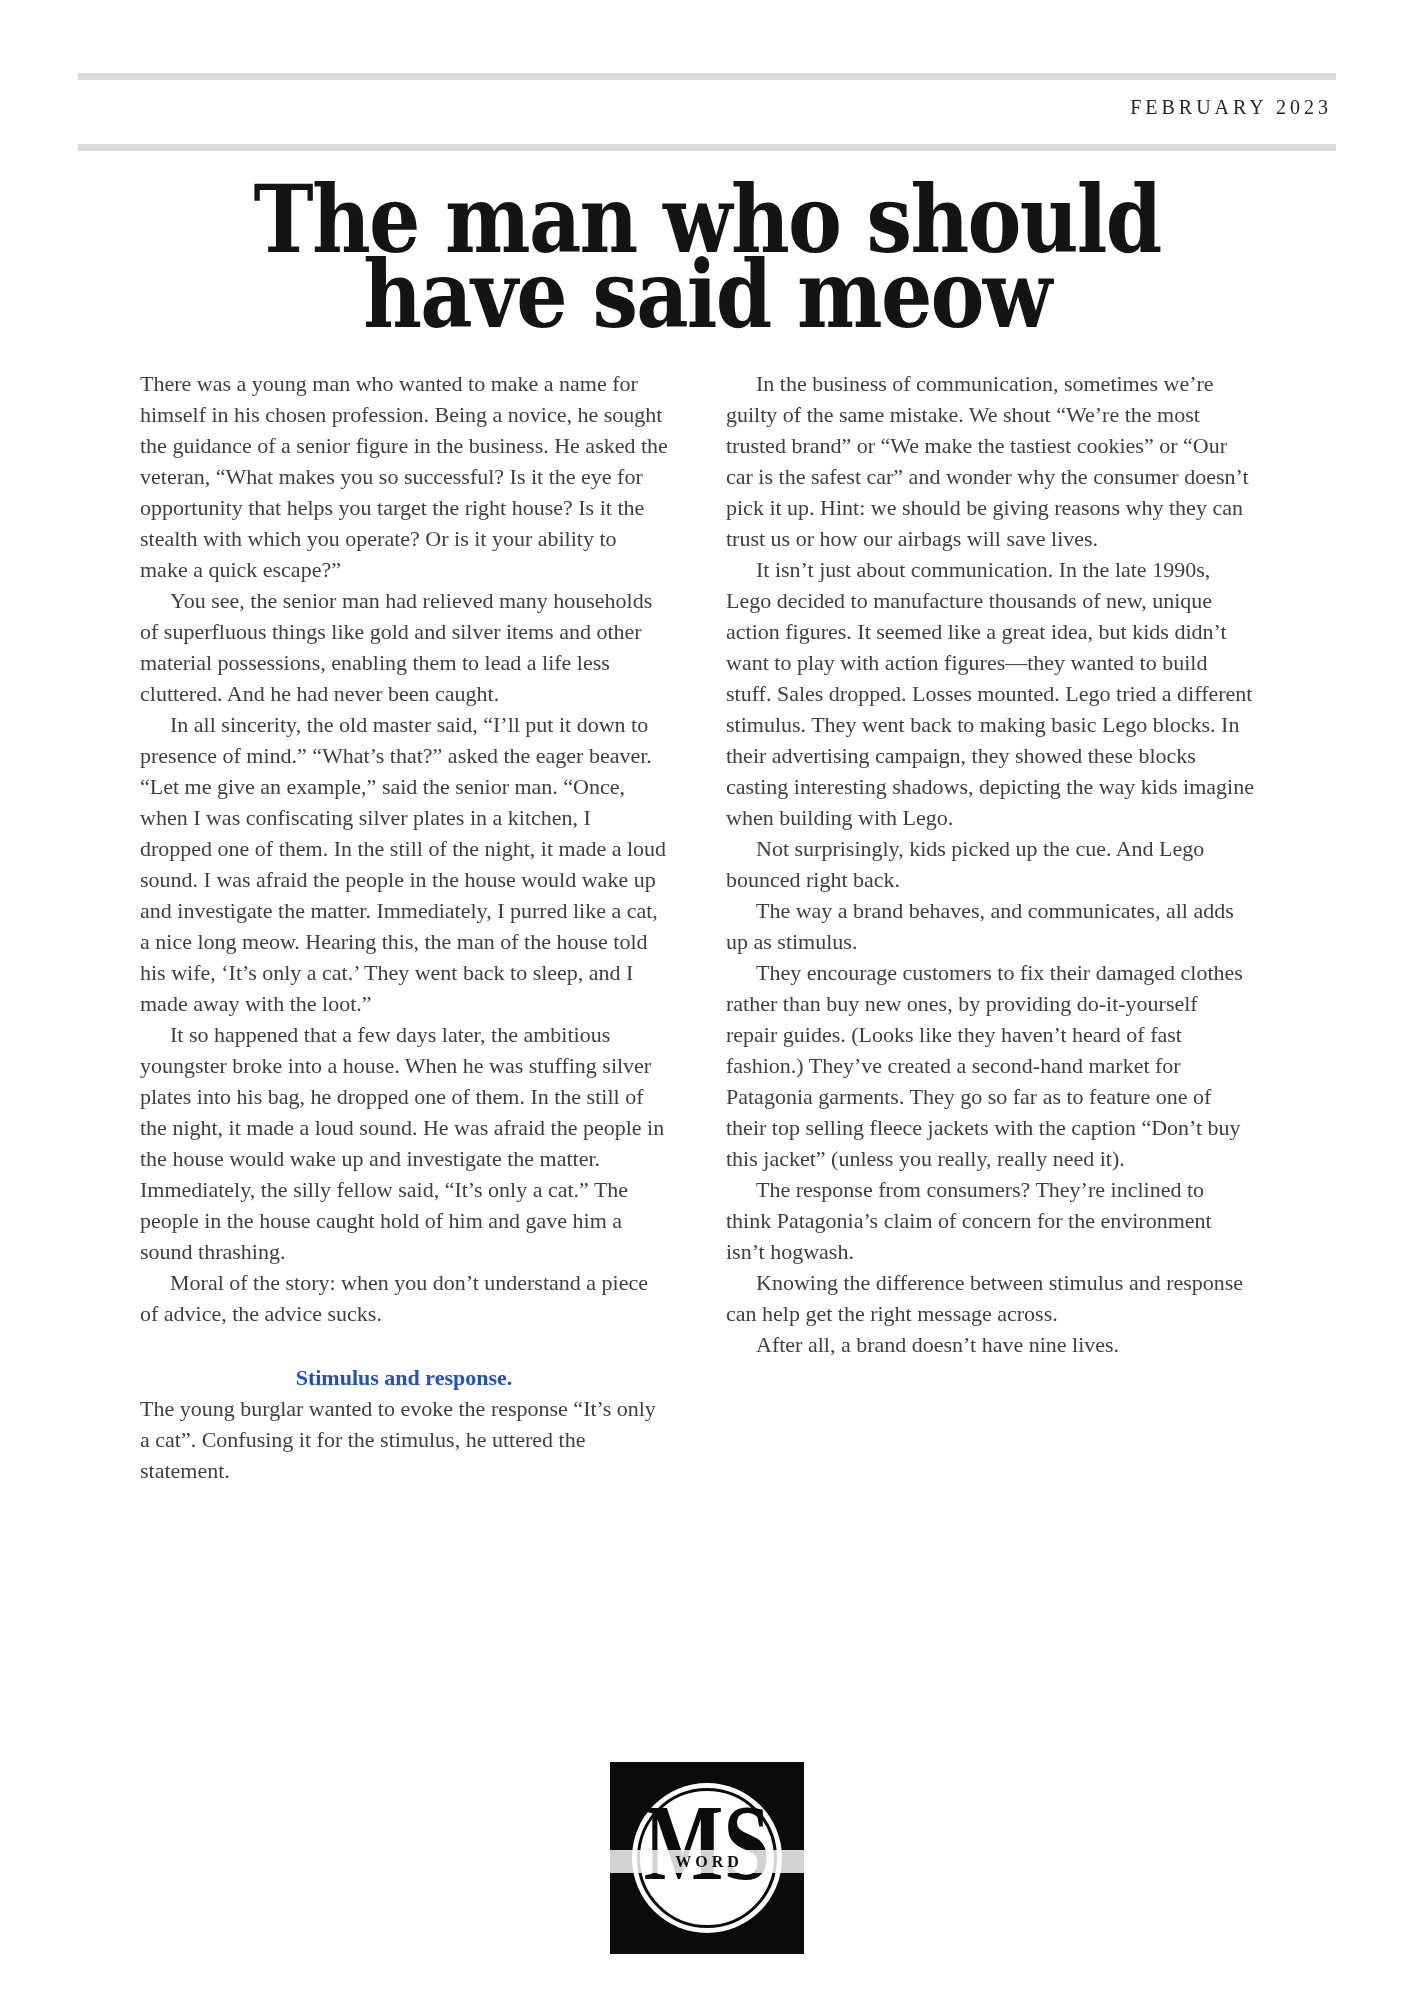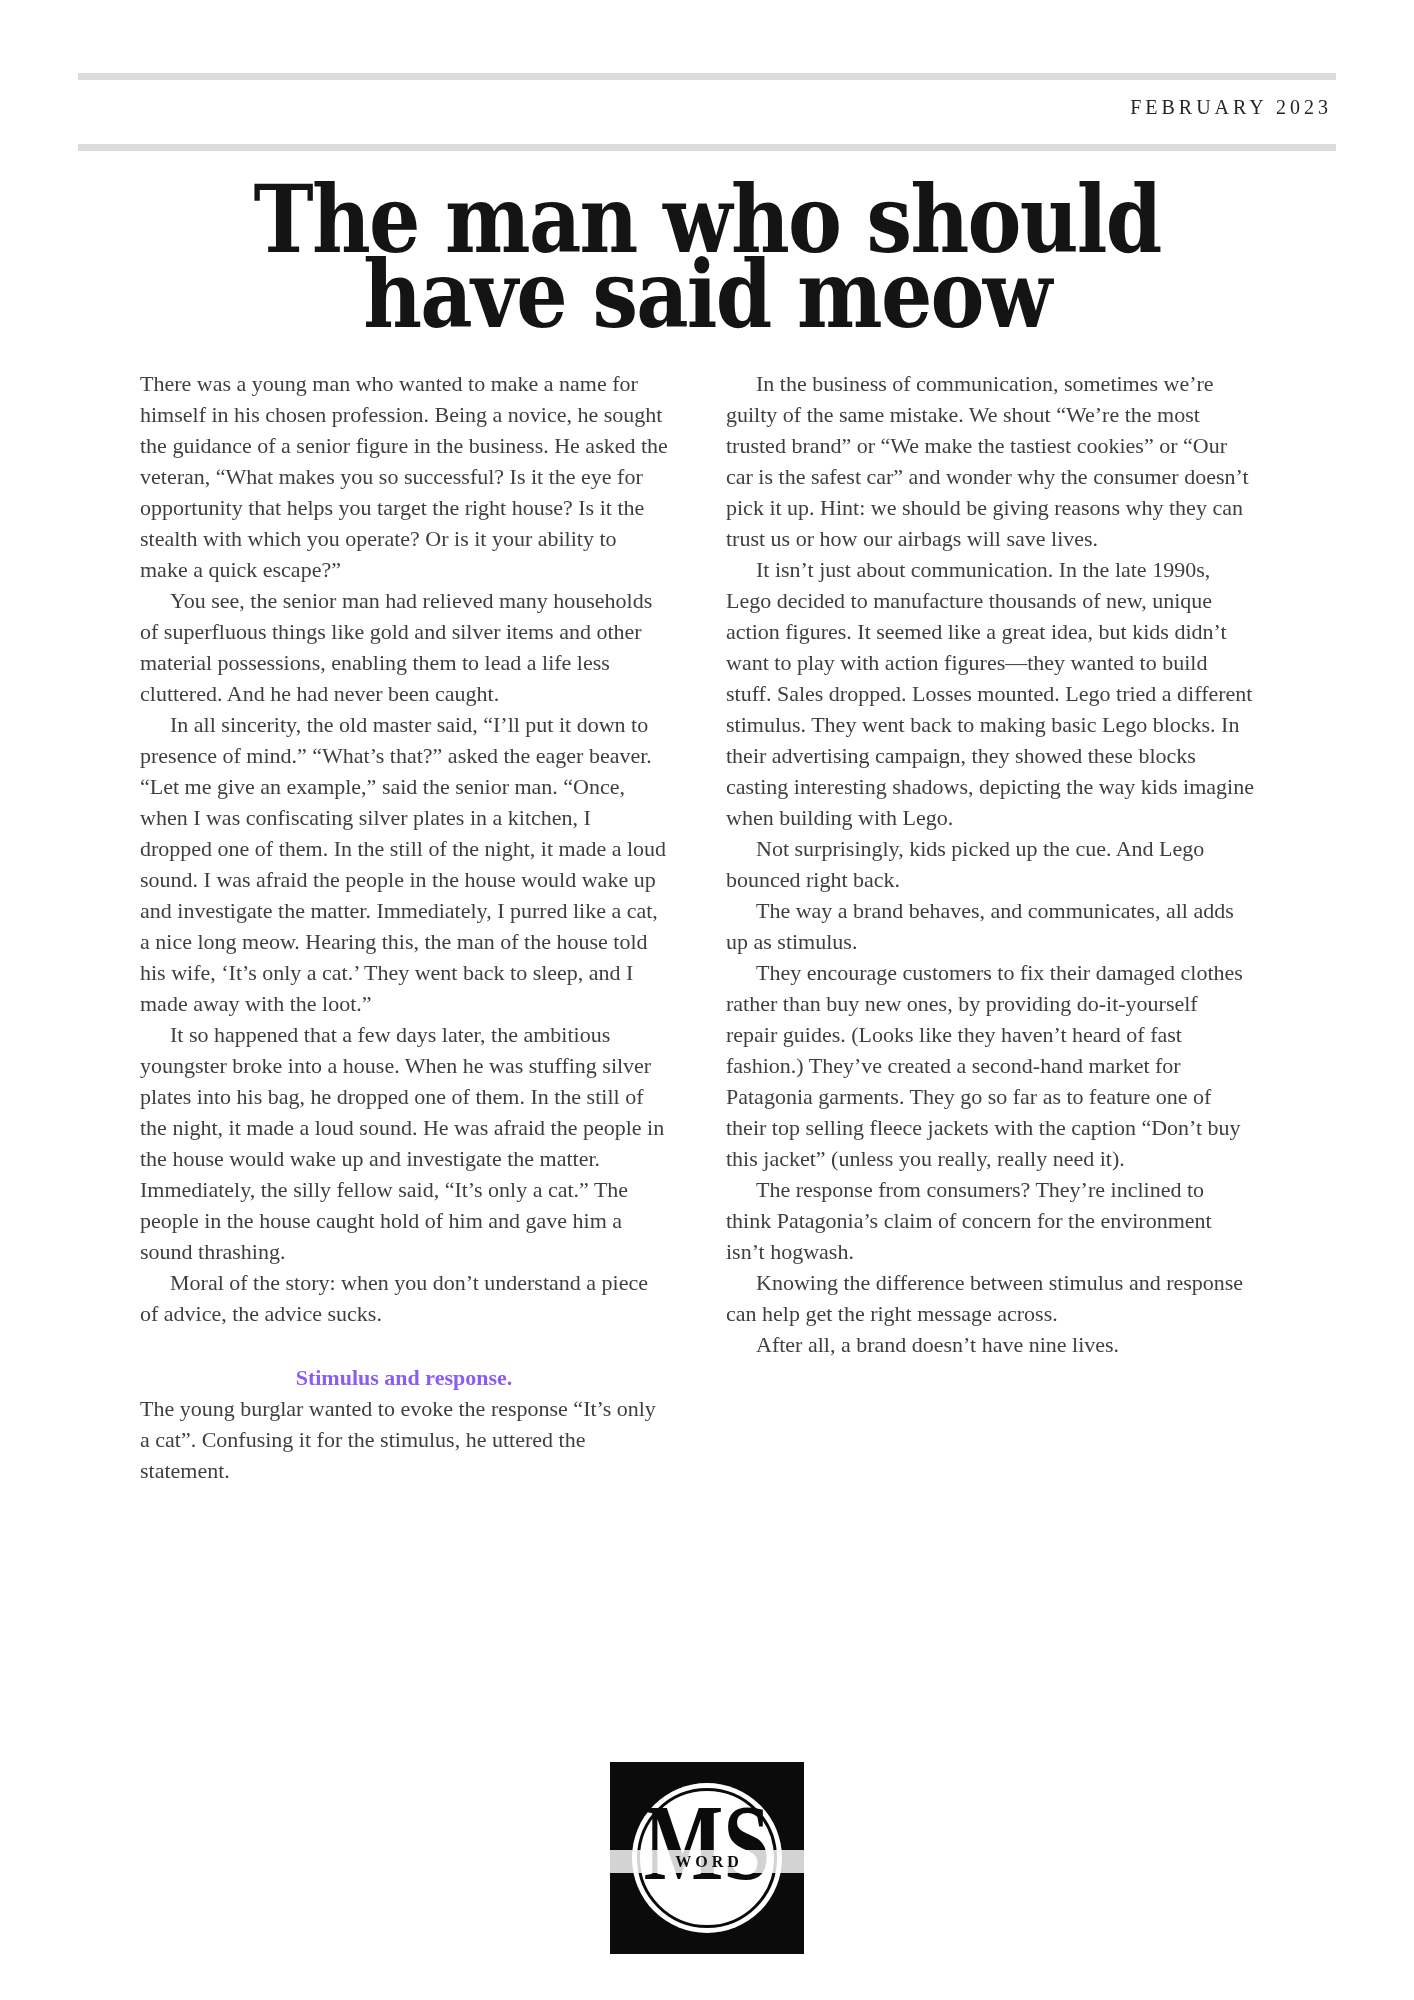--- a/index.html
+++ b/index.html
@@ -67,21 +67,21 @@
   .col-left{ left:140px; }
   .col-right{ left:726px; }
   .body-p{ margin:0; }
   .body-p.indent{ text-indent:30px; }
   .subhead{
     margin:33px 0 0 0;
     font-size:22px;
     line-height:31px;
     font-weight:bold;
     text-align:center;
-    color:#8b5cf6;
+    color:#1d4ed8;
   }
   
   .logo{
     position:absolute;
     left:610px; top:1762px;
     width:194px; height:192px;
     background:var(--logo-bg,#0b0b0b);
   }
   .logo-circle{
     position:absolute;

